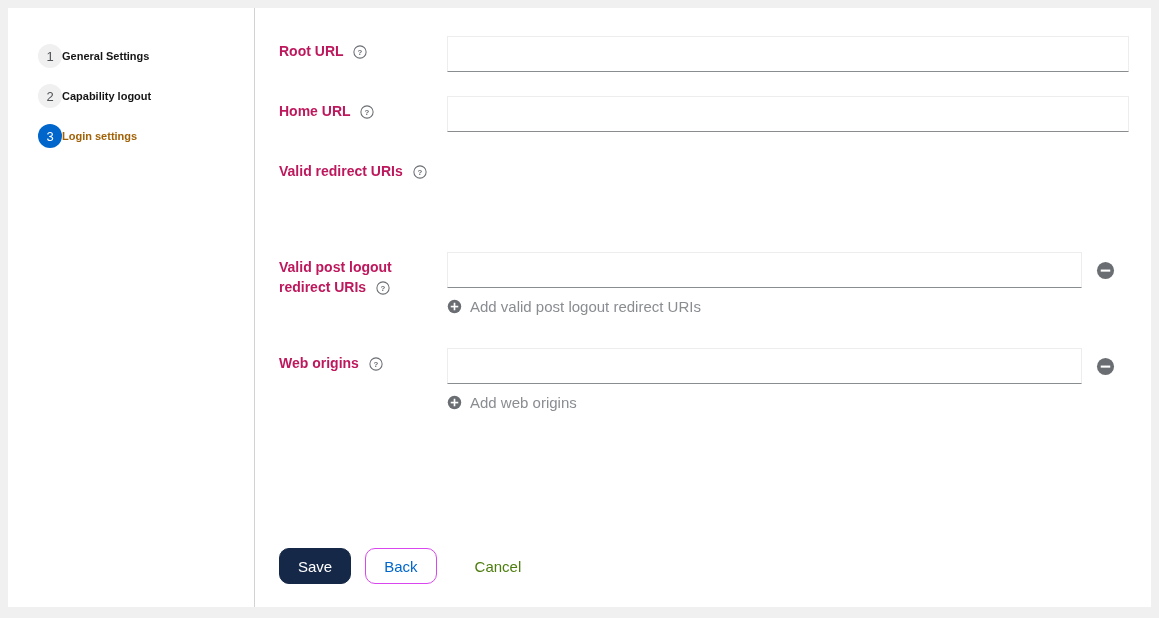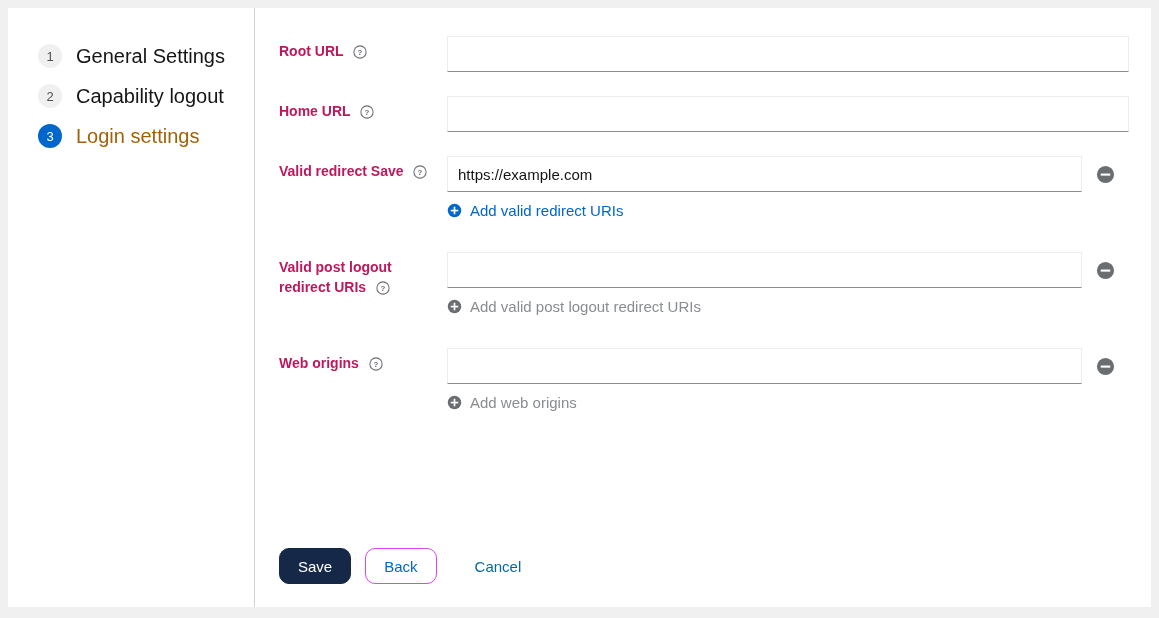--- a/index.html
+++ b/index.html
@@ -54,24 +54,24 @@
     display: flex;
     align-items: center;
     justify-content: center;
     flex: 0 0 24px;
   }
   .nav-item.active .step-badge {
     background: #0066cc;
     color: #ffffff;
   }
   .nav-label {
-    margin-left: 14px;
-    font-size: 20px;
+    font-size: 11px;
     color: #151515;
     white-space: nowrap;
+    font-weight: bold;
   }
   .nav-item.active .nav-label { color: #a16207; }
 
   
   .form-area {
     flex: 1 1 auto;
     position: relative;
     padding: 0;
   }
 
@@ -174,21 +174,21 @@
   }
   .btn-secondary {
     background: #ffffff;
     color: #0066cc;
     border: 1px solid #d946ef;
     margin-left: 14px;
   }
   .btn-link {
     background: none;
     border: none;
-    color: #0369a1;
+    color: #4d7c0f;
     margin-left: 20px;
   }
 </style>
 </head>
 <body>
 
 <div class="page">
 
   <nav class="wizard-nav">
     <ul class="nav-list">
@@ -238,47 +238,26 @@
       </div>
       <div class="field-control">
         <div class="input-line">
           <input class="text-input" style="width: 682px;" type="text" value="">
         </div>
       </div>
     </div>
 
     <div class="form-row" style="left:24px; top:148px; width:872px;">
       <div class="field-label">
-        <span class="label-text">Valid redirect Save</span>
-        <span class="help-icon">
-          <svg width="14" height="14" viewBox="0 0 16 16">
-            <circle cx="8" cy="8" r="7" fill="none" stroke="#6a6e73" stroke-width="1.2"></circle>
-            <text x="8" y="11.5" font-size="9" fill="#6a6e73" text-anchor="middle" font-family="Liberation Sans, sans-serif">?</text>
-          </svg>
-        </span>
-      </div>
-      <div class="field-control">
-        <div class="input-line">
-          <input class="text-input" style="width: 635px;" type="text" value="https://example.com">
-          <button class="minus-btn">
-            <svg width="19" height="19" viewBox="0 0 20 20">
-              <circle cx="10" cy="10" r="9" fill="#6a6e73"></circle>
-              <rect x="5" y="9" width="10" height="2.2" fill="#ffffff"></rect>
-            </svg>
-          </button>
-        </div>
-        <span class="add-link enabled">
-          <span class="plus-icon">
-            <svg width="15" height="15" viewBox="0 0 20 20">
-              <circle cx="10" cy="10" r="9" fill="#0066cc"></circle>
-              <rect x="5" y="9" width="10" height="2.2" fill="#ffffff"></rect>
-              <rect x="8.9" y="5" width="2.2" height="10" fill="#ffffff"></rect>
-            </svg>
-          </span>
-          <span>Add valid redirect URIs</span>
+        <span class="label-text">Valid redirect URIs</span>
+        <span class="help-icon">
+          <svg width="14" height="14" viewBox="0 0 16 16">
+            <circle cx="8" cy="8" r="7" fill="none" stroke="#6a6e73" stroke-width="1.2"></circle>
+            <text x="8" y="11.5" font-size="9" fill="#6a6e73" text-anchor="middle" font-family="Liberation Sans, sans-serif">?</text>
+          </svg>
         </span>
       </div>
     </div>
 
     <div class="form-row" style="left:24px; top:244px; width:872px;">
       <div class="field-label">
         <span class="label-text">Valid post logout</span><br>
         <span class="label-text">redirect URIs</span>
         <span class="help-icon">
           <svg width="14" height="14" viewBox="0 0 16 16">

